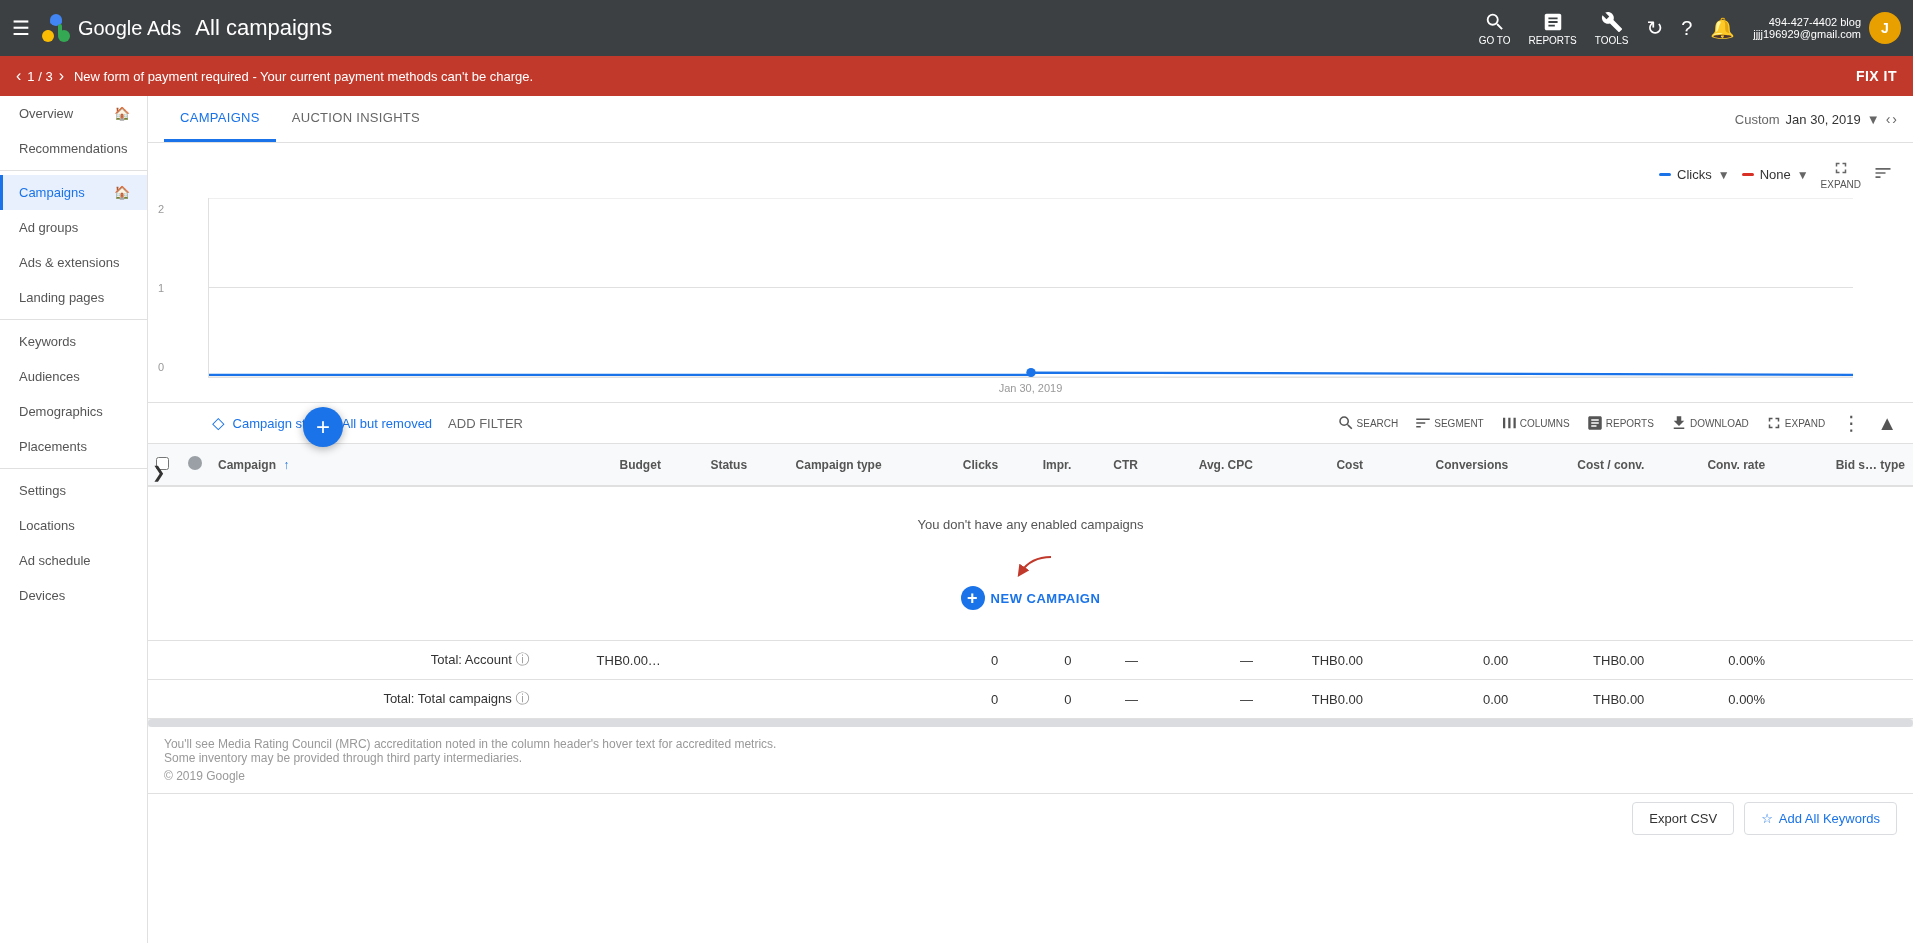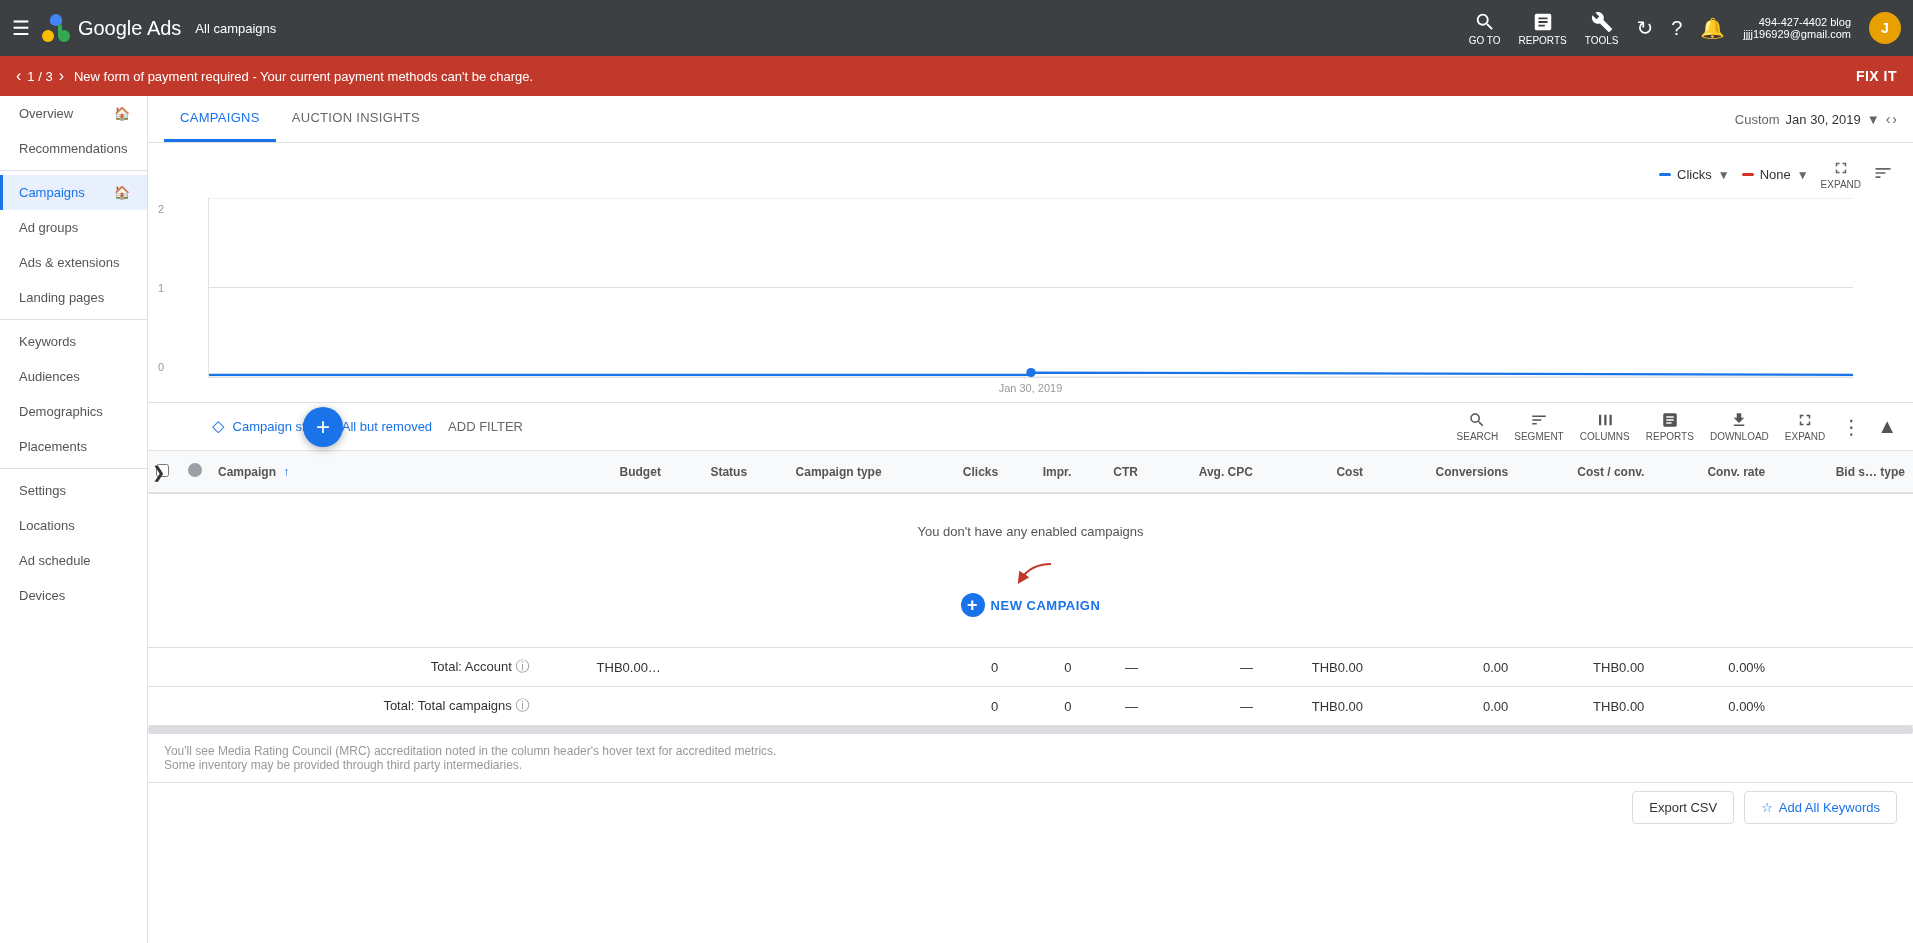--- a/index.html
+++ b/index.html
@@ -17,21 +17,21 @@
     }
     .top-nav-left { display: flex; align-items: center; gap: 10px; flex: 1; }
     .hamburger { cursor: pointer; font-size: 20px; color: #fff; }
     .google-ads-logo { display: flex; align-items: center; gap: 6px; font-size: 20px; font-weight: 400; color: #fff; }
     .logo-icon { width: 32px; height: 32px; }
     .top-nav-icons { display: flex; align-items: center; gap: 18px; }
     .top-nav-icon-btn { display: flex; flex-direction: column; align-items: center; color: #fff; cursor: pointer; font-size: 11px; gap: 2px; }
     .top-nav-icon-btn svg { width: 22px; height: 22px; fill: #fff; }
     .top-nav-icon-btn span { font-size: 10px; }
     .refresh-icon, .help-icon, .notif-icon { font-size: 20px; color: #fff; cursor: pointer; }
-    .user-info { display: flex; align-items: center; gap: 18px; font-size: 12px; color: #fff; cursor: pointer; }
+    .user-info { display: flex; align-items: center; gap: 8px; font-size: 12px; color: #fff; cursor: pointer; }
     .user-avatar { width: 32px; height: 32px; border-radius: 50%; background: #e8a000; display: flex; align-items: center; justify-content: center; font-size: 14px; color: #fff; font-weight: bold; }
 
     
     .alert-bar {
       background: #c0392b;
       color: #fff;
       padding: 0 16px;
       height: 40px;
       display: flex;
       align-items: center;
@@ -164,21 +164,21 @@
       justify-content: space-between;
       padding: 8px 16px;
       background: #fff;
       border-bottom: 1px solid #e0e0e0;
     }
     .toolbar-left { display: flex; align-items: center; gap: 8px; }
     .filter-text { color: #1a73e8; font-size: 13px; cursor: pointer; }
     .filter-status { font-size: 13px; color: #333; }
     .add-filter-btn { font-size: 13px; color: #666; cursor: pointer; margin-left: 8px; }
     .toolbar-right { display: flex; align-items: center; gap: 16px; }
-    .toolbar-btn { display: flex; flex-direction: column; align-items: center; font-size: 10px; color: #555; cursor: pointer; gap: 2px; }
+    .toolbar-btn { display: flex; align-items: center; font-size: 10px; color: #555; cursor: pointer; gap: 2px; }
     .toolbar-btn svg { width: 18px; height: 18px; fill: #555; }
     .toolbar-more { font-size: 20px; color: #555; cursor: pointer; }
     .toolbar-collapse { font-size: 20px; color: #555; cursor: pointer; }
 
     
     .fab {
       position: absolute;
       left: 155px;
       width: 40px;
       height: 40px;
@@ -317,21 +317,21 @@
       <svg class="logo-icon" viewBox="0 0 32 32">
         <circle cx="8" cy="24" r="6" fill="#FBBC04"></circle>
         <circle cx="16" cy="8" r="6" fill="#4285F4"></circle>
         <circle cx="24" cy="24" r="6" fill="#34A853"></circle>
         <rect x="10" y="8" width="12" height="4" fill="#4285F4" rx="2"></rect>
         <rect x="18" y="12" width="4" height="12" fill="#34A853" rx="2"></rect>
         <rect x="6" y="18" width="4" height="6" fill="#FBBC04" rx="2"></rect>
       </svg>
       <span style="font-weight:500;">Google Ads</span>
     </div>
-    <span style="font-size:13px;color:#fff;font-weight:300;margin-left:4px;">All campaigns</span>
+    <span style="font-size:22px;color:#fff;font-weight:300;margin-left:4px;">All campaigns</span>
   </div>
   <div class="top-nav-icons">
     <div class="top-nav-icon-btn">
       <svg viewBox="0 0 24 24">
           <path d="M15.5 14h-.79l-.28-.27A6.471 6.471 0 0 0 16 9.5 6.5 6.5 0 1 0 9.5 16c1.61 0 3.09-.59 4.23-1.57l.27.28v.79l5 4.99L20.49 19l-4.99-5zm-6 0C7.01 14 5 11.99 5 9.5S7.01 5 9.5 5 14 7.01 14 9.5 11.99 14 9.5 14z"></path>
         </svg>
       <span>GO TO</span>
     </div>
     <div class="top-nav-icon-btn">
       <svg viewBox="0 0 24 24">
@@ -642,20 +642,21 @@
       </table>
     </div>
 
     <div style="height:8px;background:#f1f3f4;overflow:hidden;">
       <div style="height:8px;width:100%;background:#dadce0;border-radius:4px;"></div>
     </div>
 
     <div class="table-footer">
       <div>You'll see Media Rating Council (MRC) accreditation noted in the column header's hover text for accredited metrics.</div>
       <div>Some inventory may be provided through third party intermediaries.</div>
+      <div style="margin-top:4px;">© 2019 Google</div>
     </div>
 
     <div class="bottom-bar">
       <button class="export-btn">Export CSV</button>
       <button class="add-keywords-btn">
         <span class="star-icon">☆</span>
         <span>Add All Keywords</span>
       </button>
     </div>
   </div>

